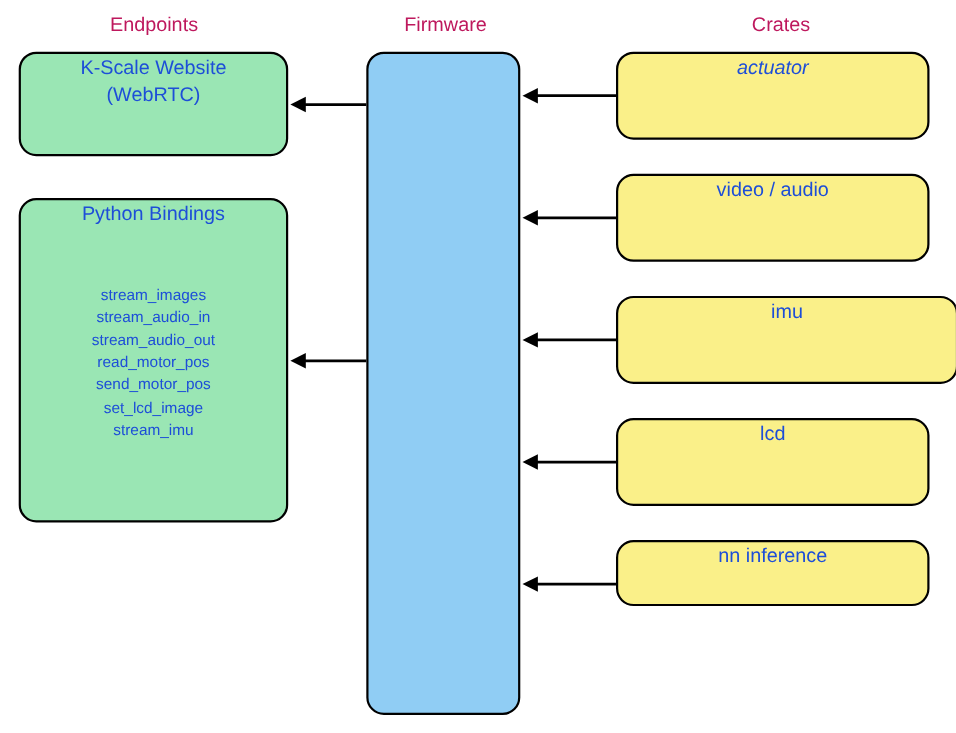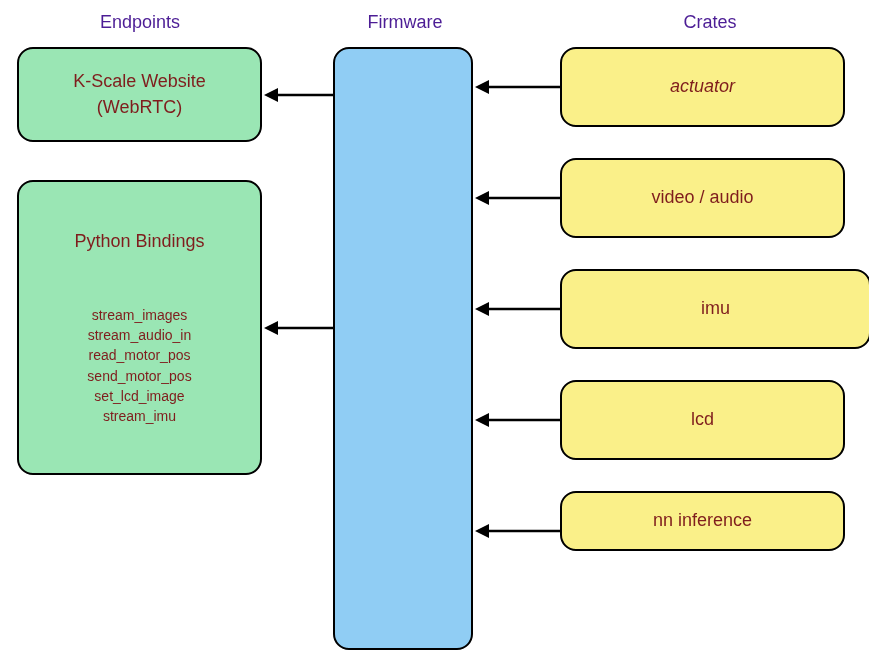--- a/index.html
+++ b/index.html
@@ -6,34 +6,33 @@
     body {
       font-family: "Comic Sans MS", "Segoe Script", cursive, sans-serif;
       background: #ffffff;
       width: 869px;
       height: 666px;
       position: relative;
     }
     .label {
       position: absolute;
       font-size: 18px;
-      color: #4c1d95;
+      color: #be185d;
       text-align: center;
     }
     .box {
       position: absolute;
       border: 2px solid #000;
       border-radius: 16px;
       display: flex;
       flex-direction: column;
       align-items: center;
-      justify-content: center;
       text-align: center;
       font-size: 18px;
-      color: #7f1d1d;
+      color: #1d4ed8;
       line-height: 1.4;
     }
     .green { background: #9ae6b4; }
     .blue  { background: #90cdf4; }
     .yellow{ background: #faf089; }
     .python-items { margin-top: 12px; }
     .python-items div { font-size: 14px; line-height: 1.45; }
     svg.arrow { position: absolute; overflow: visible; }
   </style>
 </head>
@@ -46,20 +45,21 @@
 <div class="box green" style="left:17px; top:47px; width:245px; height:95px;">
   <div>K-Scale Website</div>
   <div>(WebRTC)</div>
 </div>
 
 <div class="box green" style="left:17px; top:180px; width:245px; height:295px;gap:39px;">
   <div>Python Bindings</div>
   <div class="python-items">
     <div>stream_images</div>
     <div>stream_audio_in</div>
+    <div>stream_audio_out</div>
     <div>read_motor_pos</div>
     <div>send_motor_pos</div>
     <div>set_lcd_image</div>
     <div>stream_imu</div>
   </div>
 </div>
 
 <div class="box blue" style="left:333px; top:47px; width:140px; height:603px;"></div>
 
 <div class="box yellow" style="left:560px; top:47px; width:285px; height:80px;font-style:italic;">

